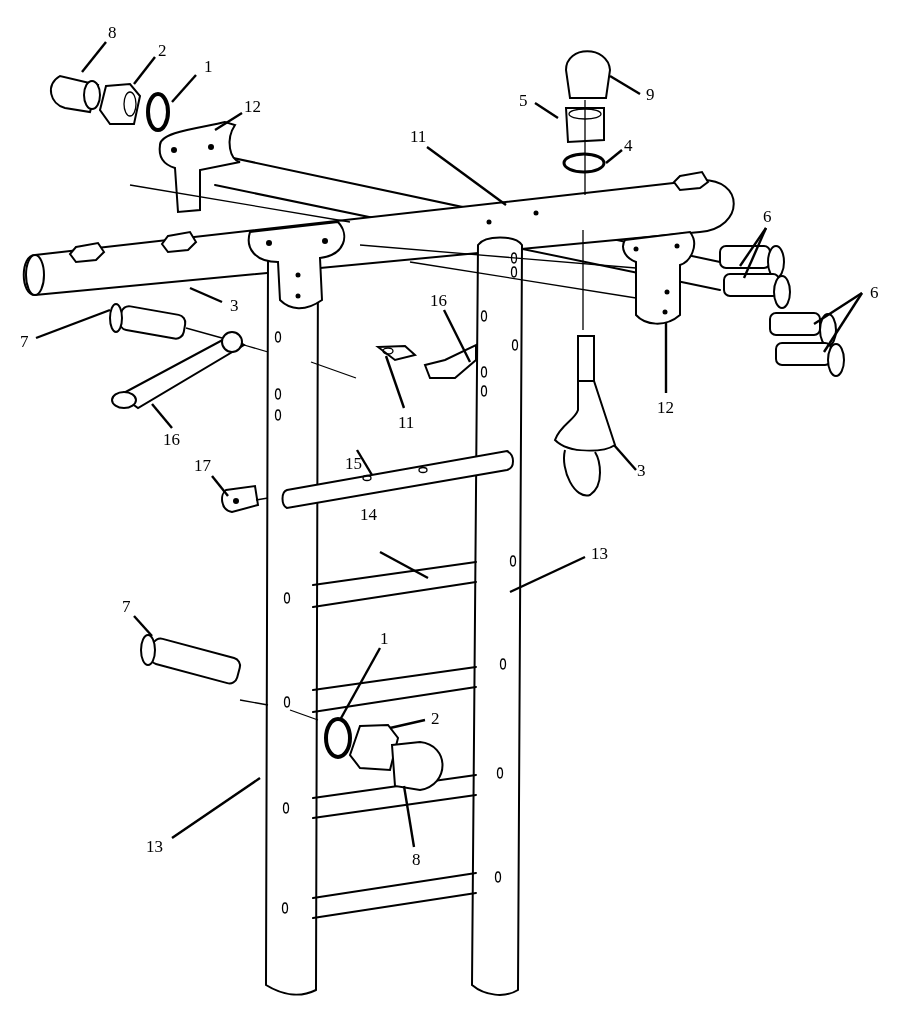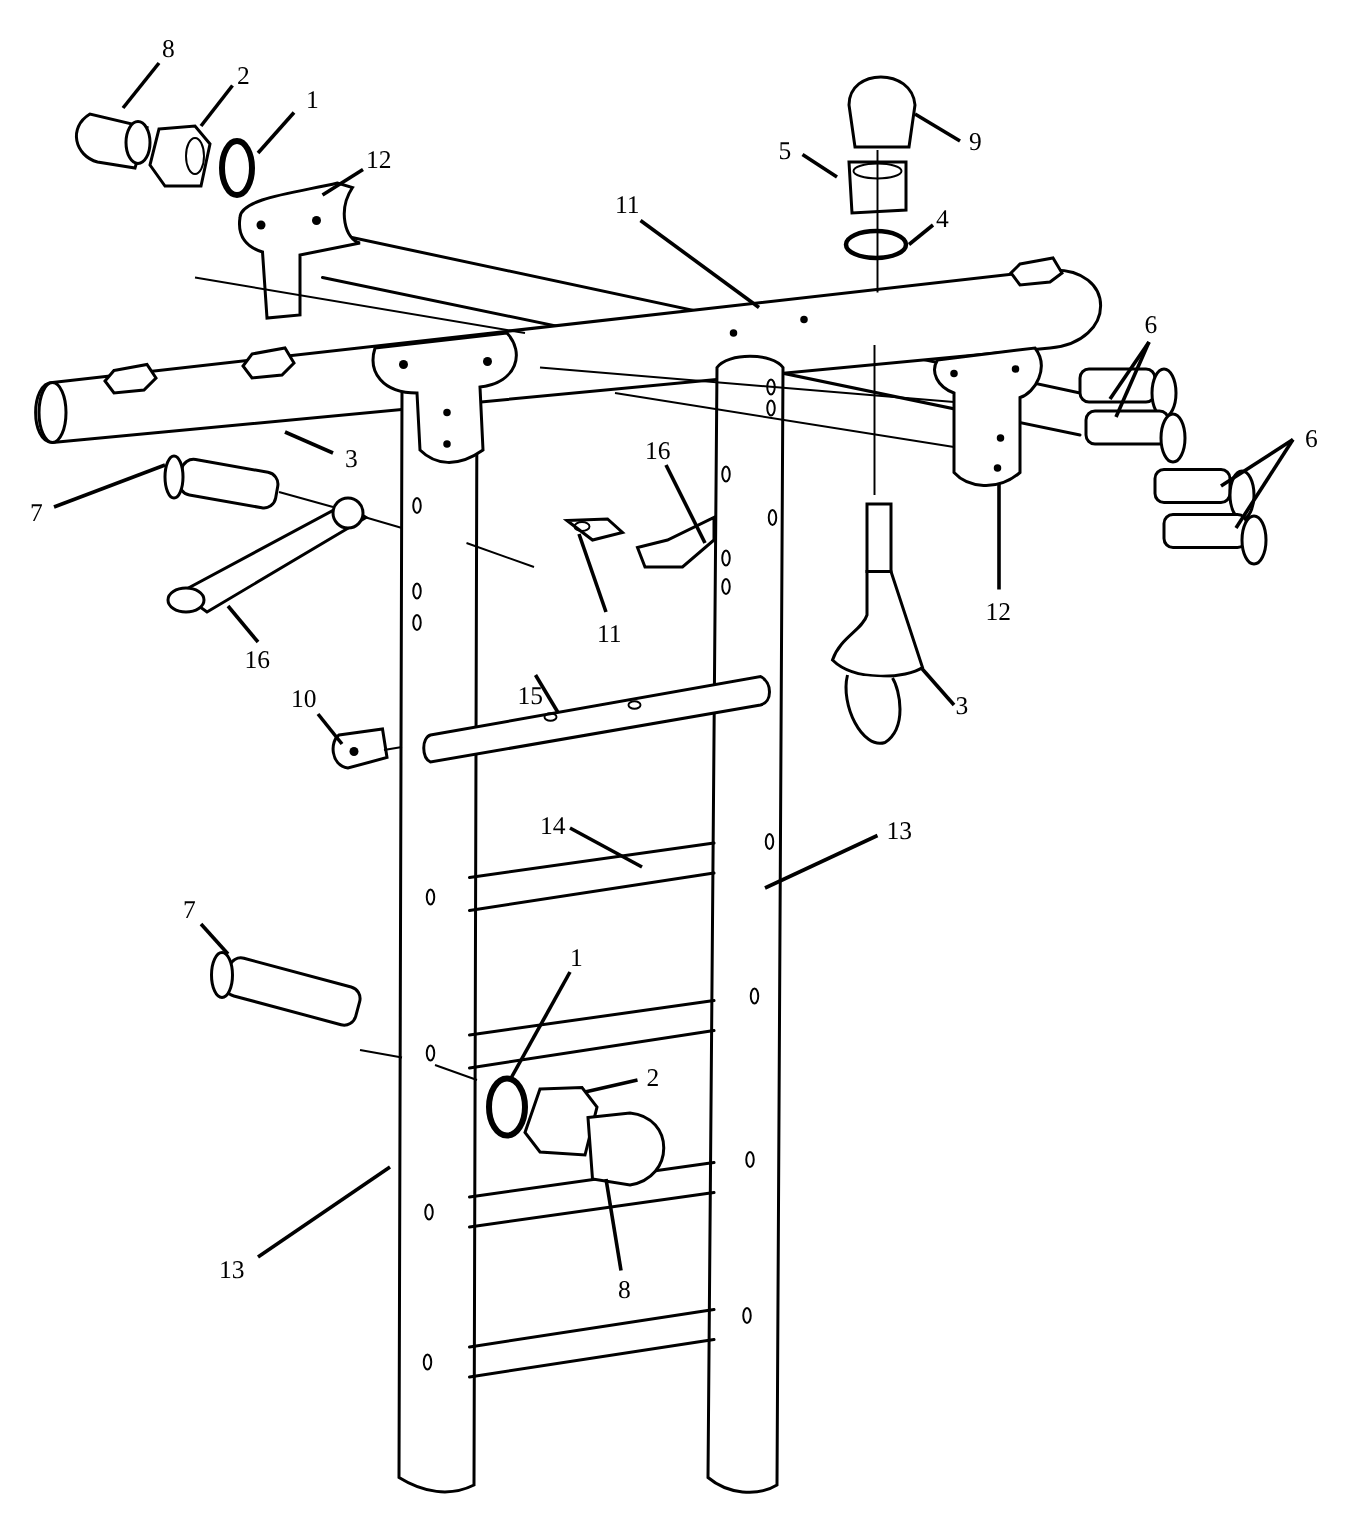--- a/index.html
+++ b/index.html
@@ -232,25 +232,25 @@
 <span class="callout" style="left:646px;top:86px">9</span>
 <span class="callout" style="left:519px;top:92px">5</span>
 <span class="callout" style="left:624px;top:137px">4</span>
 <span class="callout" style="left:410px;top:128px">11</span>
 <span class="callout" style="left:763px;top:208px">6</span>
 <span class="callout" style="left:870px;top:284px">6</span>
 <span class="callout" style="left:657px;top:399px">12</span>
 <span class="callout" style="left:20px;top:333px">7</span>
 <span class="callout" style="left:230px;top:297px">3</span>
 <span class="callout" style="left:163px;top:431px">16</span>
-<span class="callout" style="left:194px;top:457px">10</span>
+<span class="callout" style="left:194px;top:457px">17</span>
 <span class="callout" style="left:430px;top:292px">16</span>
 <span class="callout" style="left:398px;top:414px">11</span>
 <span class="callout" style="left:345px;top:455px">15</span>
 <span class="callout" style="left:637px;top:462px">3</span>
-<span class="callout" style="left:360px;top:542px">14</span>
+<span class="callout" style="left:360px;top:506px">14</span>
 <span class="callout" style="left:591px;top:545px">13</span>
 <span class="callout" style="left:122px;top:598px">7</span>
 <span class="callout" style="left:380px;top:630px">1</span>
 <span class="callout" style="left:431px;top:710px">2</span>
 <span class="callout" style="left:412px;top:851px">8</span>
 <span class="callout" style="left:146px;top:838px">13</span>
 </div>
 
 </body></html>

